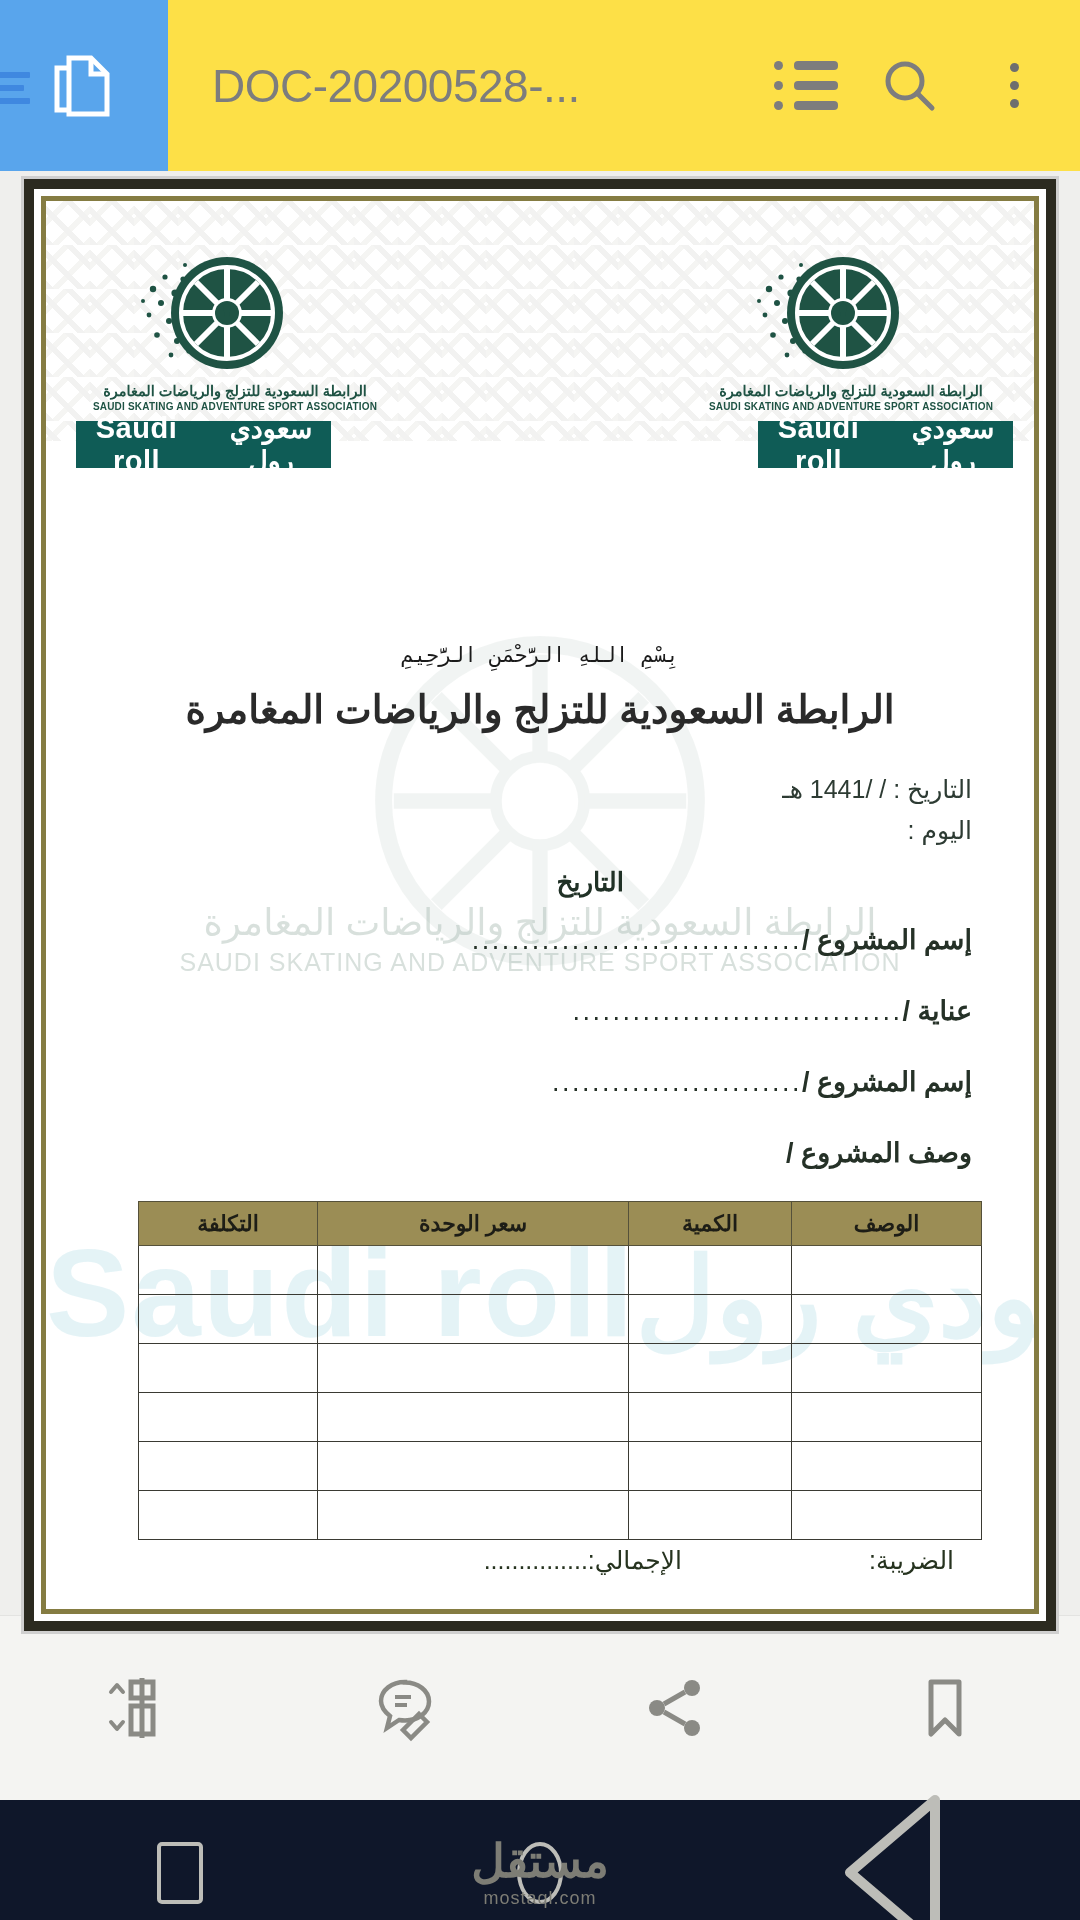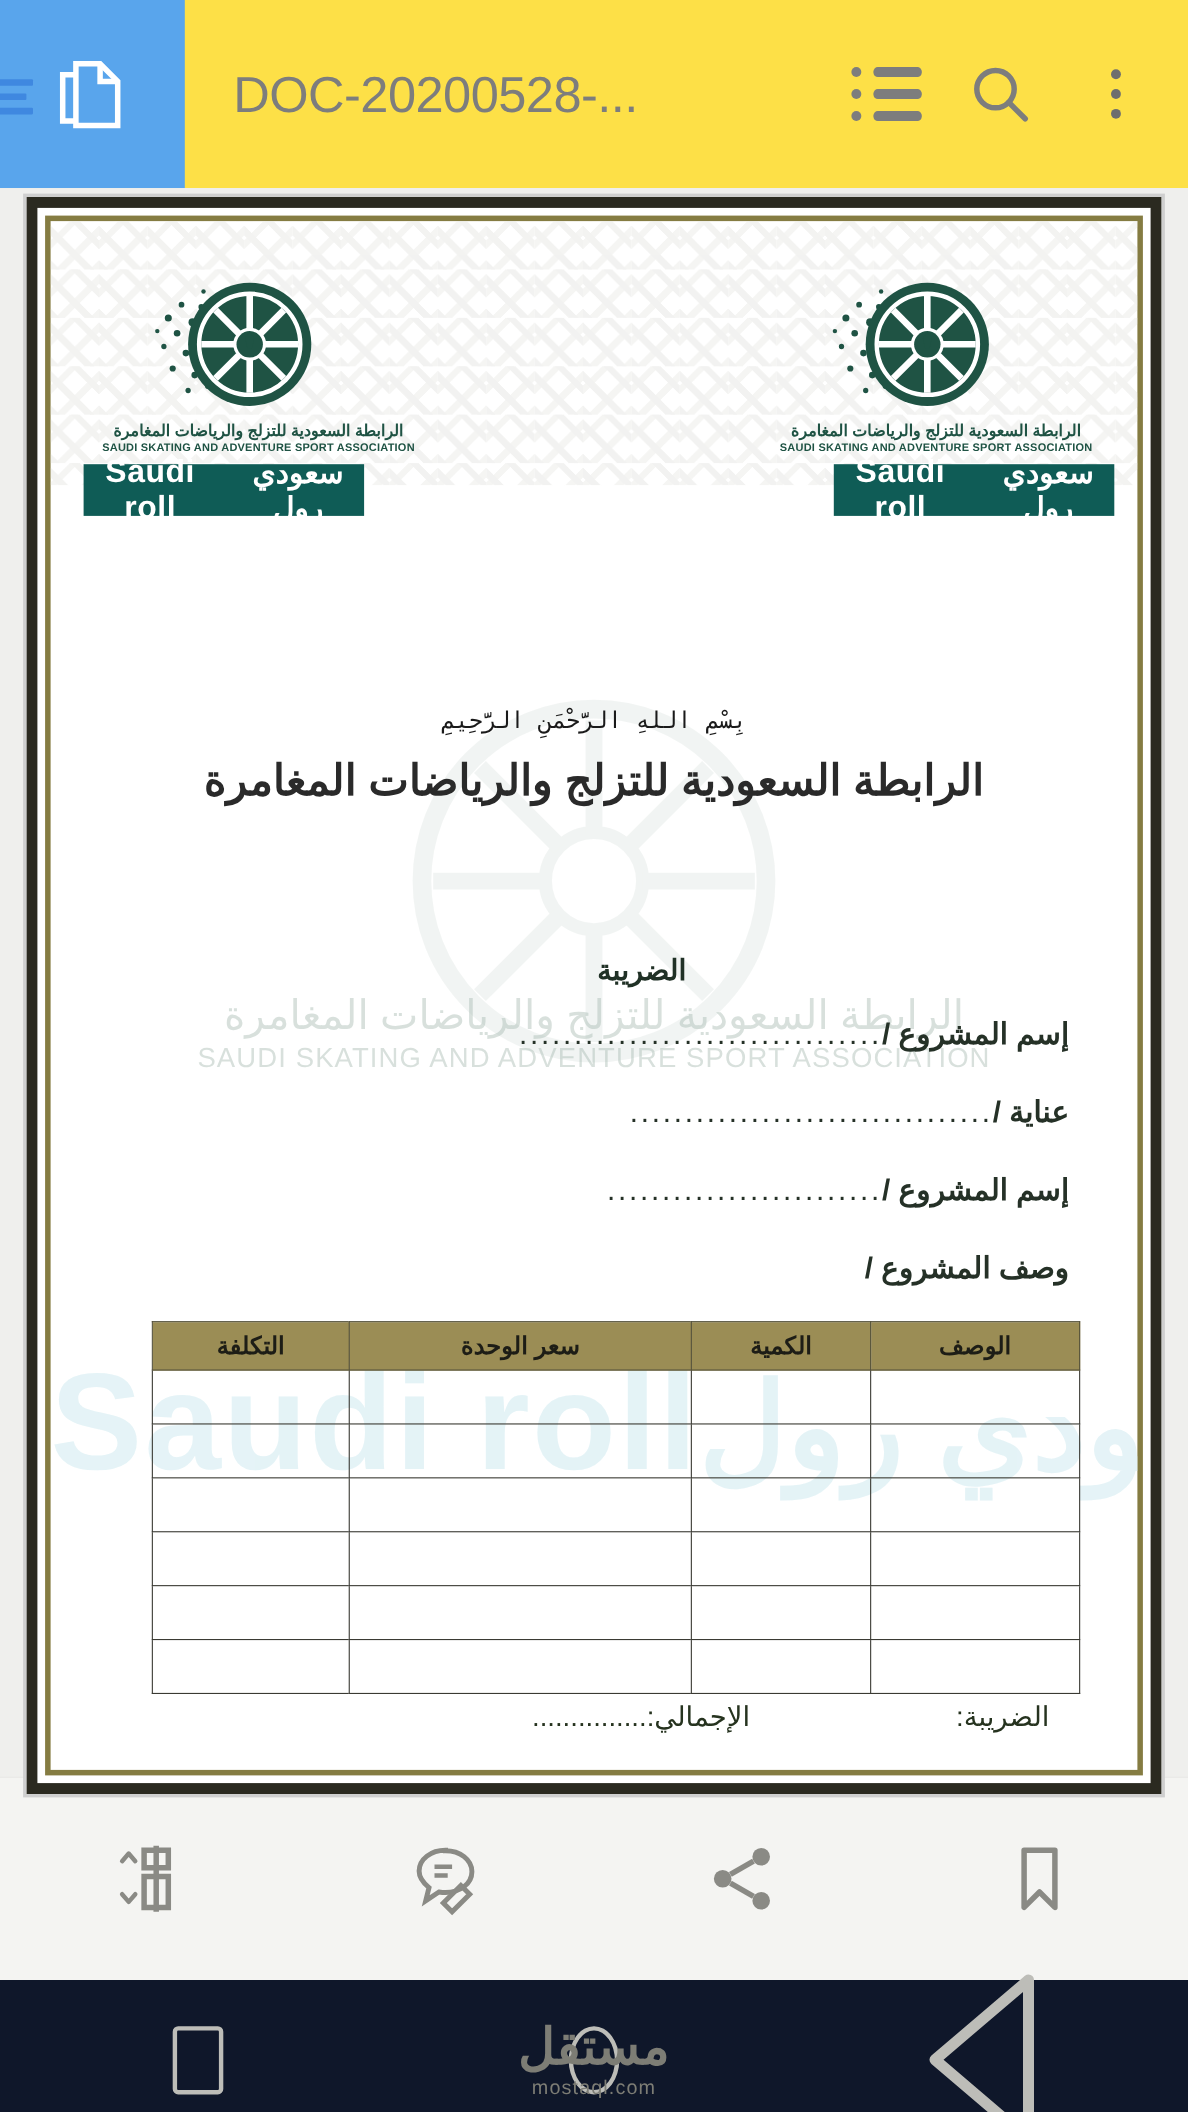--- a/index.html
+++ b/index.html
@@ -373,22 +373,26 @@
               <span>Saudi roll</span>
               <span class="ar">سعودي رول</span>
             </div>
           </div>
 
         </div>
 
         <div class="basmala">بِسْمِ اللهِ الرَّحْمَنِ الرَّحِيمِ</div>
         <div class="doc-title">الرابطة السعودية للتزلج والرياضات المغامرة</div>
 
-
-        <div class="invoice-label">الضريبة</div>
+        <div class="dateblock">
+          <div>التاريخ :    /    /1441 هـ</div>
+          <div>اليوم :</div>
+        </div>
+
+        <div class="invoice-label">التاريخ</div>
 
         <div class="fields">
           <div class="f">
             <b>إسم المشروع /</b>
             <span class="dots">.................................</span>
           </div>
           <div class="f">
             <b>عناية /</b>
             <span class="dots">.................................</span>
           </div>

